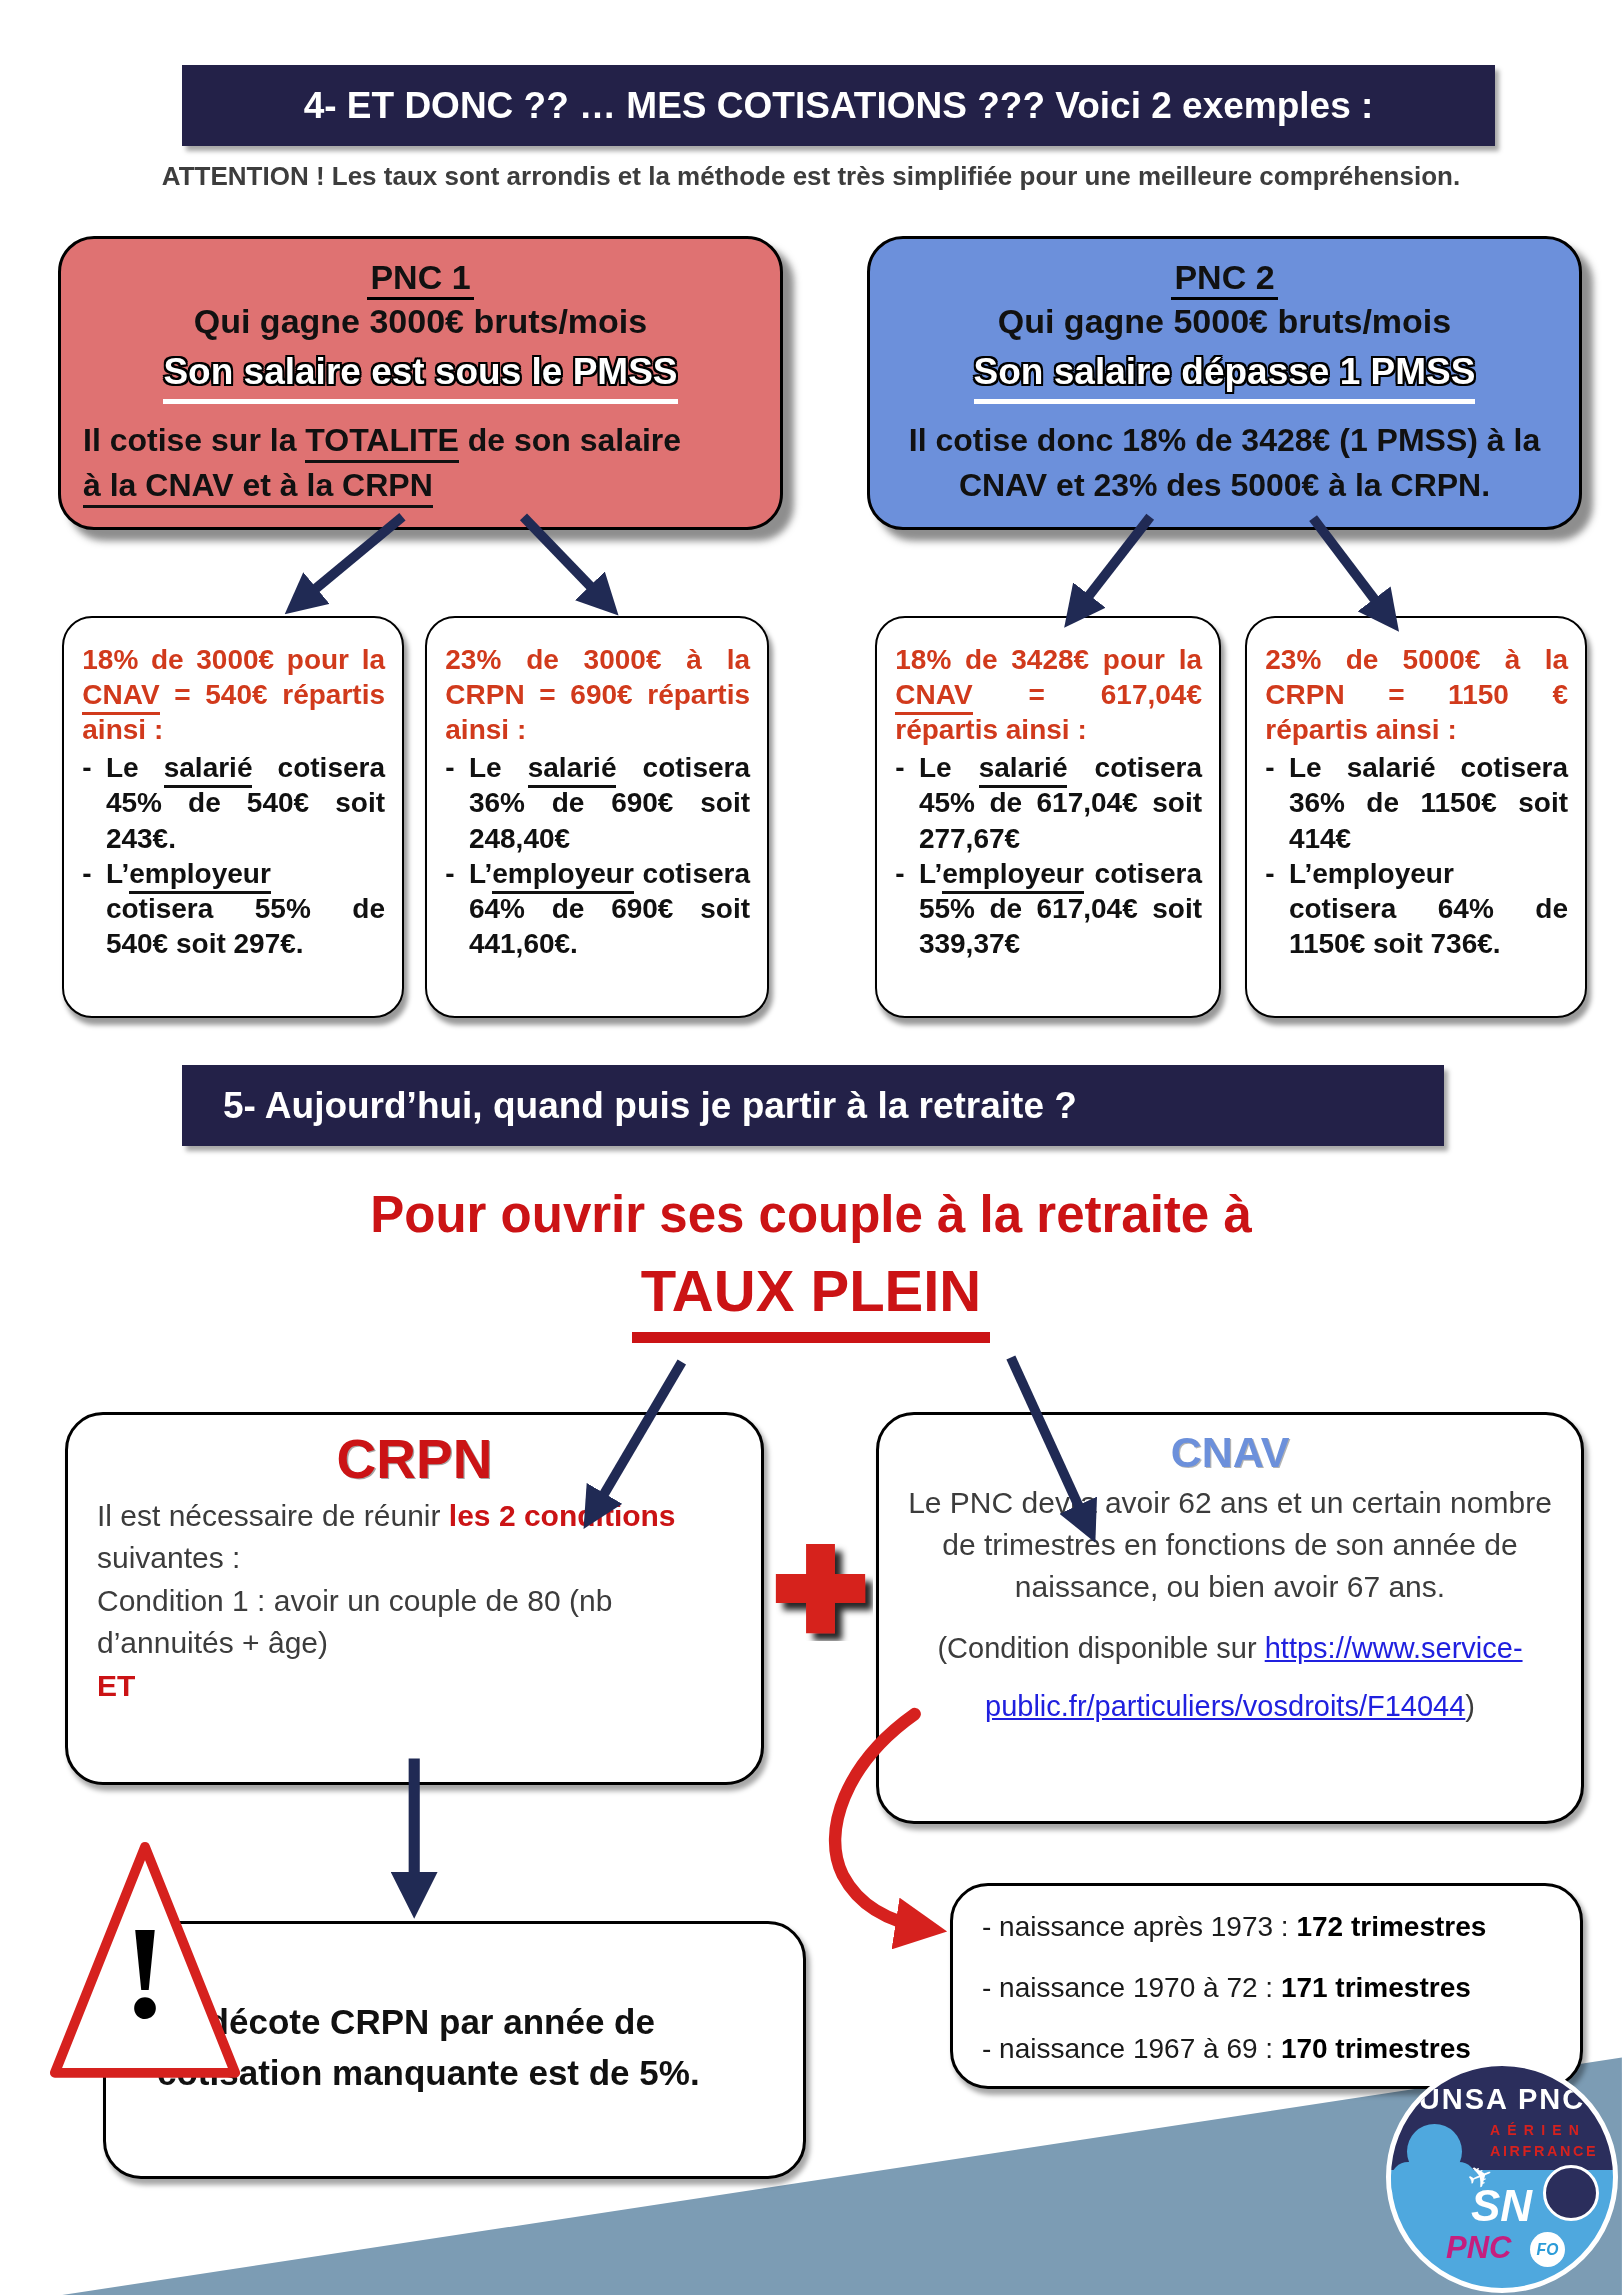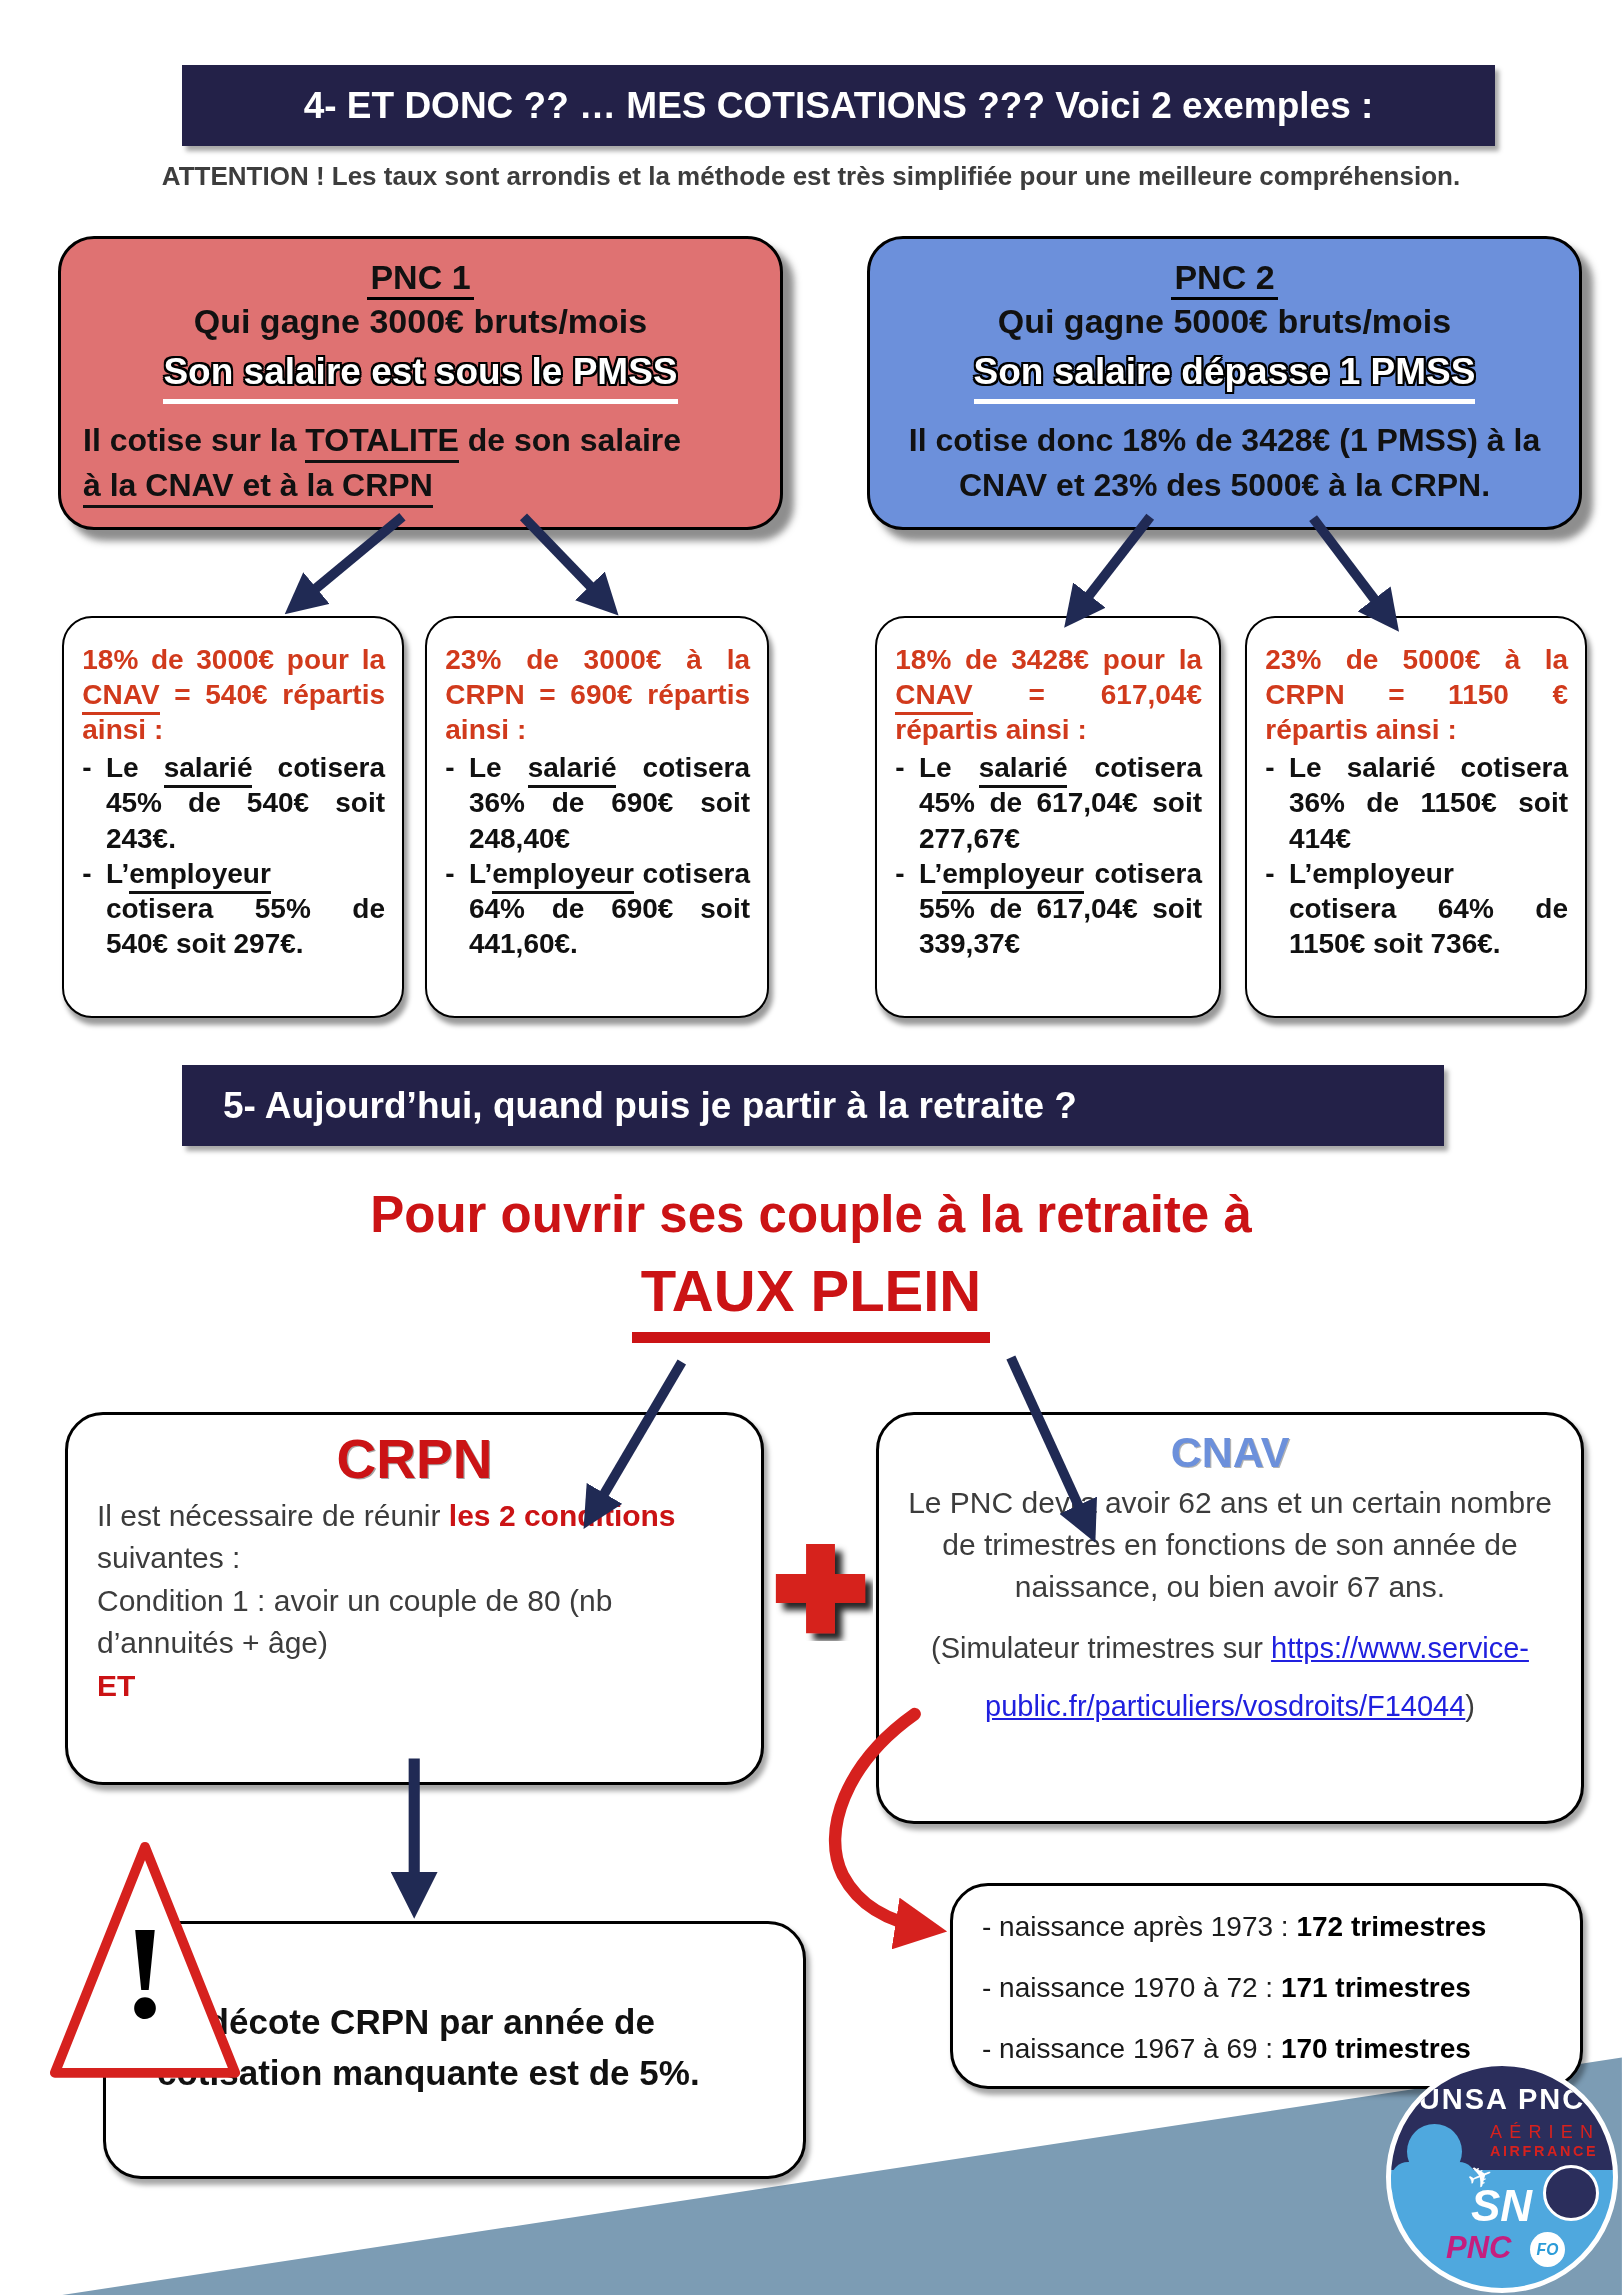--- a/index.html
+++ b/index.html
@@ -100,21 +100,21 @@
   .logo{
     position:absolute;left:1386px;top:2061px;width:222px;height:222px;z-index:6;
     border-radius:50%;border:5.2px solid #fff;box-sizing:content-box;overflow:hidden;
     background:linear-gradient(180deg,#2B2E5C 0%,#2B2E5C 47%,#4FA8DE 47%,#4FA8DE 100%);
   }
   .logo div{position:absolute;}
   .logo-head{left:15.7px;top:58px;width:55px;height:55px;border-radius:50%;background:#4FA8DE;}
   .logo-shoulder{left:0px;top:96px;width:85px;height:30px;border-radius:17px 17px 0 0;background:#4FA8DE;}
   .logo-knob{left:152px;top:99px;width:56px;height:56px;border-radius:50%;background:#2B2E5C;border:3.9px solid #fff;box-sizing:border-box;}
   .logo-l1{left:0;top:17px;width:100%;text-align:center;color:#fff;font-size:29px;font-weight:bold;letter-spacing:2px;}
-  .logo-l2{left:99px;top:56px;color:#D6211E;font-size:18px;font-weight:normal;letter-spacing:7.2px;}
+  .logo-l2{left:99px;top:56px;color:#D6211E;font-size:14px;font-weight:bold;letter-spacing:7.2px;}
   .logo-l3{left:99px;top:77px;color:#D6211E;font-size:14.4px;font-weight:bold;letter-spacing:2.6px;}
   .logo-plane{left:77px;top:93px;color:#fff;font-size:30px;transform:rotate(-22deg);}
   .logo-sn{left:80px;top:115px;color:#fff;font-size:44px;font-weight:bold;font-style:italic;}
   .logo-pnc{left:55px;top:164px;color:#C51E7E;font-size:31px;font-weight:bold;font-style:italic;}
   .logo-fo{left:139px;top:166px;width:35px;height:35px;border-radius:50%;background:#fff;
     color:#2B9CD8;font-size:15.7px;font-weight:bold;font-style:italic;
     display:flex;align-items:center;justify-content:center;}
 </style>
 </head>
 <body>
@@ -220,21 +220,21 @@
           </filter>
         </defs>
       <path d="M58 12 h44 v46 h46 v44 h-46 v46 h-44 v-46 h-46 v-44 h46 z" fill="#D6211E" filter="url(#ds)"></path>
     </svg>
   </div>
 
   <div class="round-box cnav-box">
     <div class="cnav-title">CNAV</div>
     <div class="cnav-body">Le PNC devra avoir 62 ans et un certain nombre de trimestres en fonctions de son année de naissance, ou bien avoir 67 ans.</div>
     <div class="cnav-sim">
-      <span>(Simulateur trimestres sur </span><a class="link">https://www.service-</a><br>
+      <span>(Condition disponible sur </span><a class="link">https://www.service-</a><br>
       <a class="link">public.fr/particuliers/vosdroits/F14044</a><span>)</span>
     </div>
   </div>
 
   <div class="warn">
     <svg width="196" height="249" viewBox="0 0 300 380">
       <polygon points="150,16 288,362 12,362" fill="#ffffff" stroke="#D6211E" stroke-width="15" stroke-linejoin="round"></polygon>
     </svg>
     <div class="bang">!</div>
   </div>

